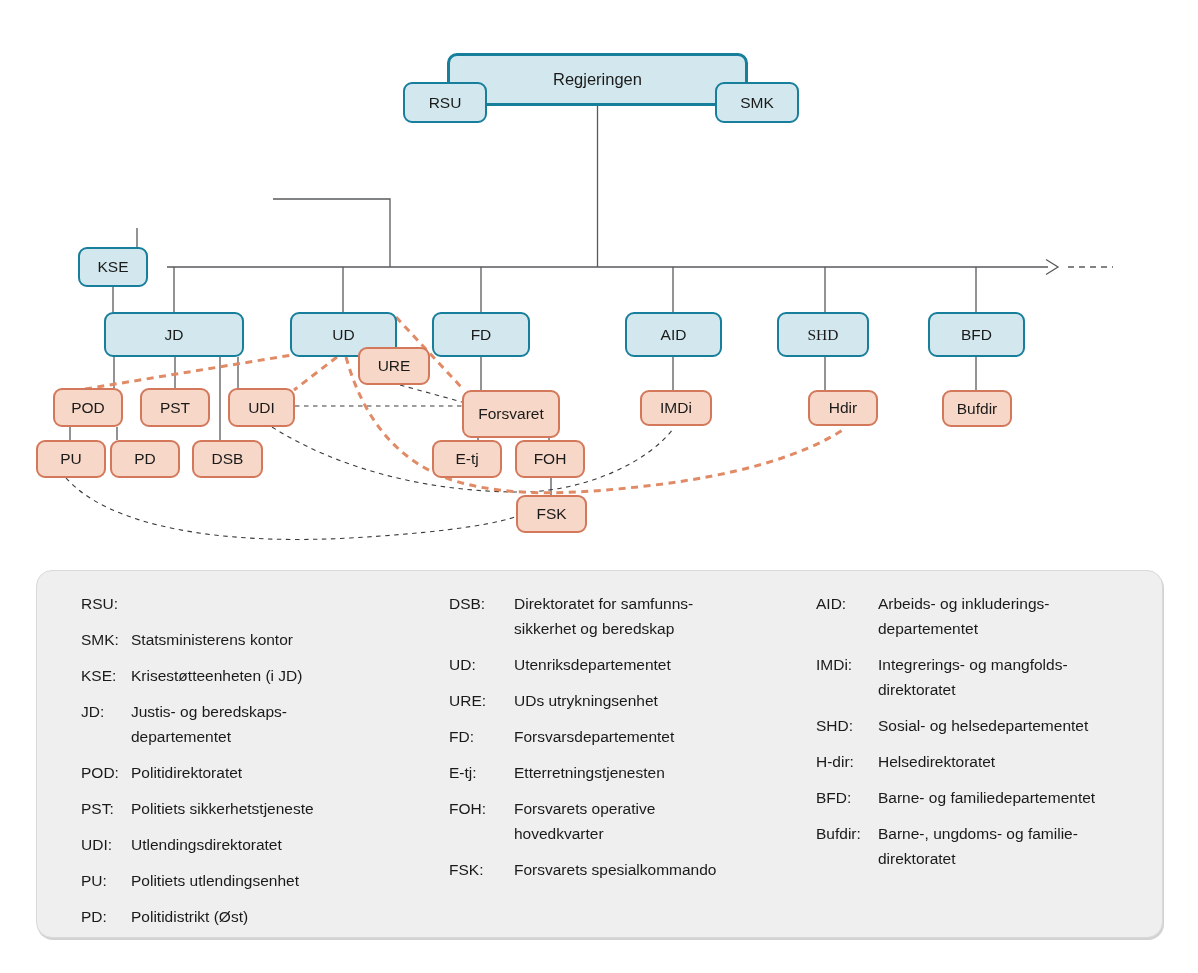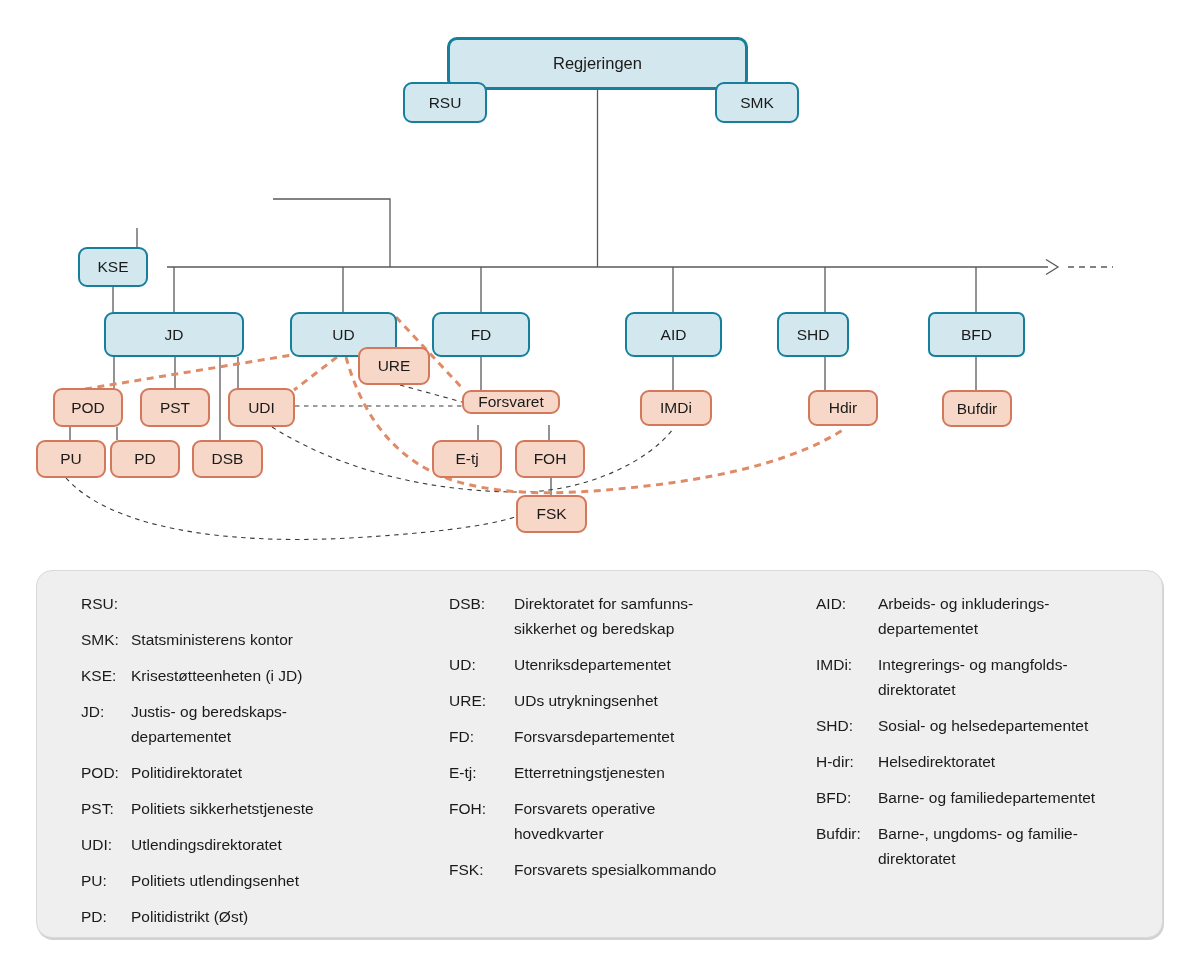--- a/index.html
+++ b/index.html
@@ -9,21 +9,21 @@
   }
   #wires{position:absolute;left:0;top:0;width:1198px;height:973px;}
   .node{
     position:absolute;display:flex;align-items:center;justify-content:center;
     border-radius:9px;font-size:15.5px;line-height:1.1;box-sizing:border-box;
     text-align:center;z-index:2;
   }
   .blue{background:#d3e8ee;border:2.5px solid #177e9b;}
   .green{background:#dff2e3;border:2.5px solid #93cfa4;}
   .orange{background:#f7d7c7;border:2.5px solid #d3785a;}
-  .root{border-width:3px;font-size:16.5px;border-radius:10px;}
+  .root{border-width:3px;font-size:16.5px;border-radius:10px;margin-top:16px;}
   .overlay{z-index:3;}
   #legend{
     position:absolute;left:36px;top:570px;width:1127px;height:368px;
     background:#efefef;border:1px solid #d9d9d9;border-radius:16px;
     box-shadow:1px 2px 0 #d2d2d2;box-sizing:border-box;z-index:1;
   }
   .lcol{position:absolute;top:20px;display:flex;flex-direction:column;gap:11px;}
   .lrow{display:grid;grid-template-columns:var(--aw,50px) 1fr;align-items:start;}
   .lrow .abbr{font-size:15.5px;line-height:25px;}
   .lrow .def{font-size:15.5px;line-height:25px;white-space:pre-line;}
@@ -95,41 +95,41 @@
     </div>
   <div class="node blue" style="left:290px;top:312px;width:107px;height:45px;">
       <span>UD</span>
     </div>
   <div class="node blue" style="left:432px;top:312px;width:98px;height:45px;">
       <span>FD</span>
     </div>
   <div class="node blue" style="left:625px;top:312px;width:97px;height:45px;">
       <span>AID</span>
     </div>
-  <div class="node blue" style="left:777px;top:312px;width:72px;height:45px;">
+  <div class="node blue" style="left:777px;top:312px;width:92px;height:45px;font-family:Liberation Serif, serif;">
       <span>SHD</span>
     </div>
-  <div class="node blue" style="left:928px;top:312px;width:97px;height:45px;border-radius:7px;">
+  <div class="node blue" style="left:928px;top:312px;width:97px;height:45px;">
       <span>BFD</span>
     </div>
 
   <div class="node orange overlay" style="left:358px;top:347px;width:72px;height:38px;">
       <span>URE</span>
     </div>
 
   <div class="node orange" style="left:53px;top:388px;width:70px;height:39px;">
       <span>POD</span>
     </div>
   <div class="node orange" style="left:140px;top:388px;width:70px;height:39px;">
       <span>PST</span>
     </div>
   <div class="node orange" style="left:228px;top:388px;width:67px;height:39px;">
       <span>UDI</span>
     </div>
-  <div class="node orange" style="left:462px;top:390px;width:98px;height:24px;">
+  <div class="node orange" style="left:462px;top:390px;width:98px;height:48px;">
       <span>Forsvaret</span>
     </div>
   <div class="node orange" style="left:640px;top:390px;width:72px;height:36px;">
       <span>IMDi</span>
     </div>
   <div class="node orange" style="left:808px;top:390px;width:70px;height:36px;">
       <span>Hdir</span>
     </div>
   <div class="node orange" style="left:942px;top:390px;width:70px;height:37px;">
       <span>Bufdir</span>

